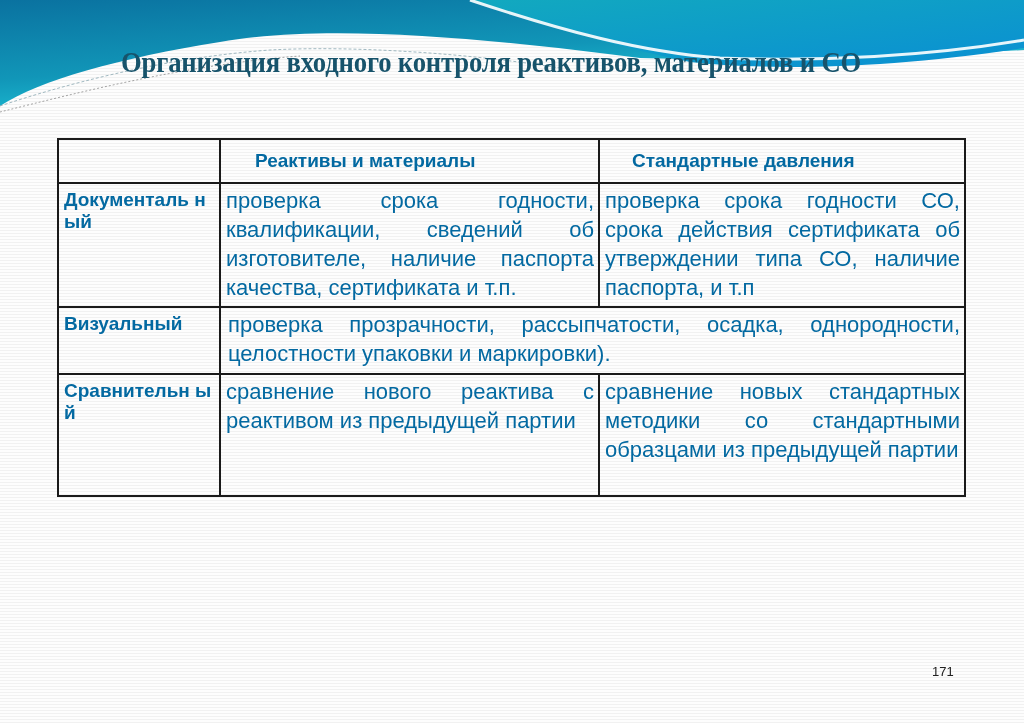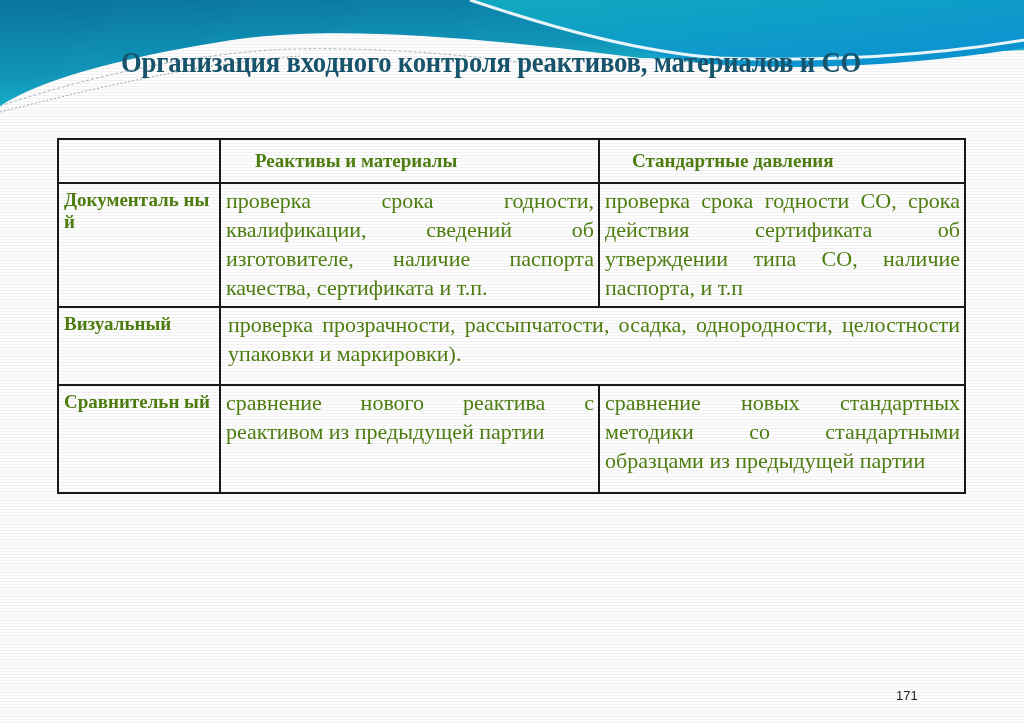--- a/index.html
+++ b/index.html
@@ -37,22 +37,22 @@
       transform-origin: left top;
       letter-spacing: -0.2px;
     }
     .table {
       position: absolute;
       left: 57px;
       top: 138px;
       width: 907px;
       border-collapse: collapse;
       table-layout: fixed;
-      font-family: Liberation Serif, serif;
-      color: #4d7c0f;
+      font-family: Liberation Sans, sans-serif;
+      color: #0369a1;
     }
     .table td, .table th {
       border: 2px solid #1a1a1a;
       vertical-align: top;
       padding: 0;
     }
     .table th {
       font-weight: bold;
       font-size: 19px;
       height: 42px;
@@ -78,26 +78,25 @@
     }
     .cell-wide { padding-left: 7px !important; }
     .cell-method {
       font-size: 22px;
       line-height: 29px;
       padding: 10px 6px 2px 9px !important;
       text-align: left;
     }
     .page-number {
       position: absolute;
-      left: 896px;
+      left: 932px;
       top: 664px;
       font-family: "Liberation Sans", sans-serif;
       font-size: 13px;
       color: #222;
-      margin-top: 24px;
     }
   </style>
 </head>
 <body>
 
 <svg class="header-wave" viewBox="0 0 1024 200" preserveAspectRatio="none">
   <defs>
     <linearGradient id="gMain" x1="0" y1="0" x2="0.6" y2="1">
       <stop offset="0" stop-color="#0a72a0"></stop>
       <stop offset="0.55" stop-color="#1196b8"></stop>
@@ -127,25 +126,25 @@
       <tr>
     <th></th>
     <th class="th-reagents">Реактивы и материалы</th>
     <th class="th-standards">Стандартные давления</th>
   </tr>
   <tr style="height:124px">
     <td class="row-label">Документаль ный</td>
     <td class="cell">проверка срока годности, квалификации, сведений об изготовителе, наличие паспорта качества, сертификата и т.п.</td>
     <td class="cell">проверка срока годности СО, срока действия сертификата об утверждении типа СО, наличие паспорта, и т.п</td>
   </tr>
-  <tr style="height:78px">
+  <tr style="height:67px">
     <td class="row-label">Визуальный</td>
     <td class="cell cell-wide" colspan="2">проверка прозрачности, рассыпчатости, осадка, однородности, целостности упаковки и маркировки).</td>
   </tr>
-  <tr style="height:108px">
+  <tr style="height:122px">
     <td class="row-label">Сравнительн ый</td>
     <td class="cell">сравнение нового реактива с реактивом из предыдущей партии</td>
     <td class="cell">сравнение новых стандартных методики со стандартными образцами из предыдущей партии</td>
   </tr>
 </tbody>
   </table>
 
 <div class="page-number">171</div>
 
 </body></html>

